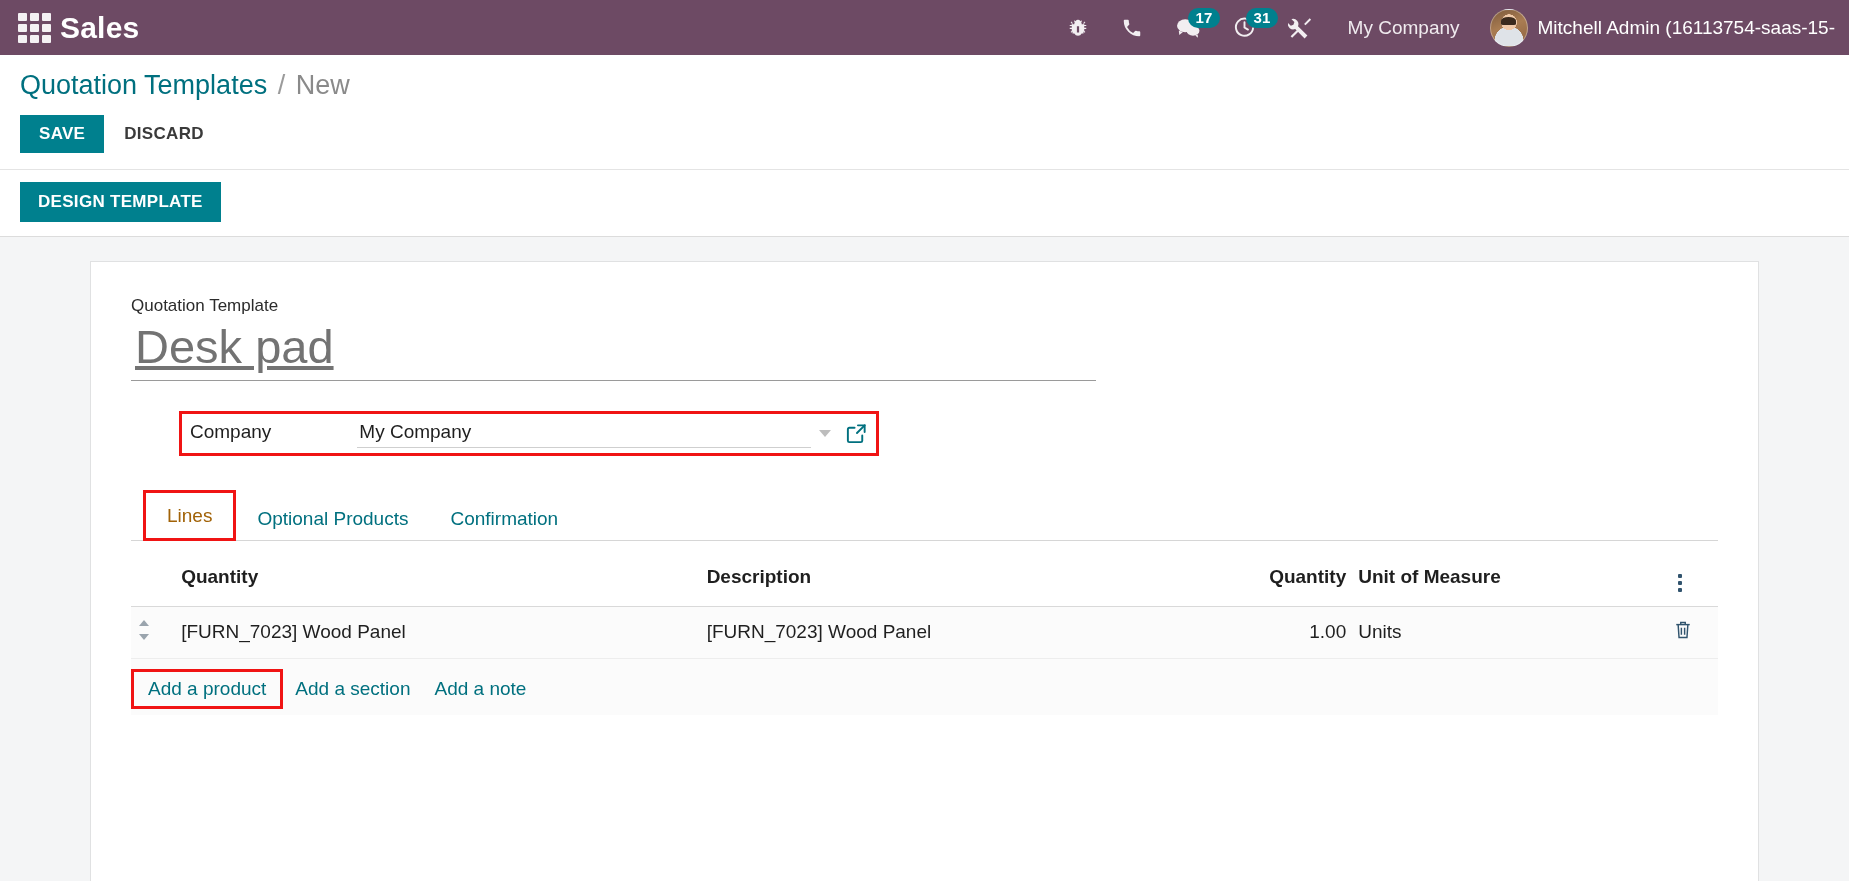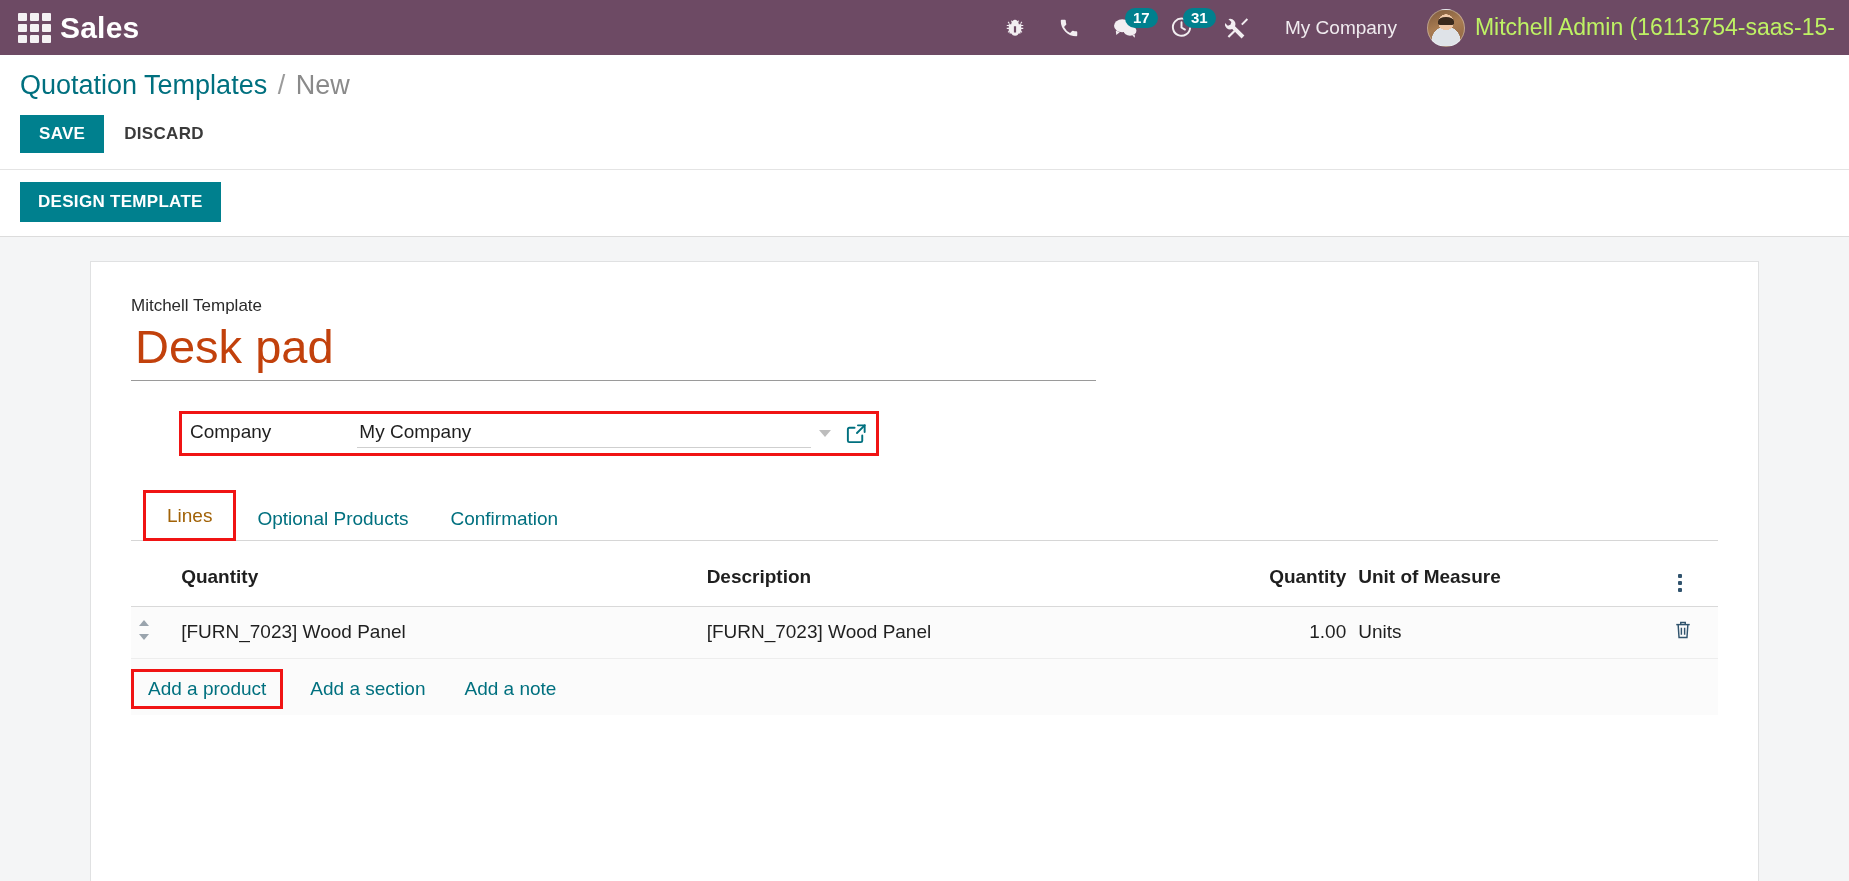--- a/index.html
+++ b/index.html
@@ -106,21 +106,21 @@
     overflow: hidden;
   }
   .avatar::after {
     content: "";
     position: absolute;
     left: 28%; top: 22%;
     width: 44%; height: 22%;
     background: #3b2a1d;
     border-radius: 50% 50% 14% 14%;
   }
-  .user-name { font-size: 23px; color: #bef264; }
+  .user-name { font-size: 19px; color: #ffffff; }
 
   
   .control-panel {
     background: #ffffff;
     border-bottom: 1px solid #e4e4e4;
     padding: 14px 0 6px 0;
   }
   .breadcrumb {
     font-size: 27px;
     padding: 0 20px;
@@ -186,29 +186,30 @@
     padding: 34px 40px 10px 40px;
     min-height: 700px;
   }
   .field-label-small {
     font-size: 17px;
     color: #2b2b2b;
     margin-bottom: 4px;
   }
   .title-input {
     font-size: 47px;
-    color: #c2410c;
+    color: #737373;
     border: none;
     border-bottom: 1px solid #9a9a9a;
     width: 965px;
     padding: 0 4px 6px 4px;
     outline: none;
     font-family: inherit;
     background: transparent;
     line-height: 1.15;
+    text-decoration: underline;
   }
 
   
   .group-row {
     display: flex;
     margin-top: 30px;
     gap: 0;
   }
   .group-col { width: 50%; }
   .group-col.right { padding-left: 48px; }
@@ -327,21 +328,21 @@
     gap: 3px;
     cursor: pointer;
     padding: 2px 4px;
   }
   .dots-v i { width: 4px; height: 4px; background: #31546e; display: block; border-radius: 1px; }
   .trash { cursor: pointer; display: inline-flex; }
 
   .add-row {
     display: flex;
     align-items: center;
-    gap: 15px;
+    gap: 0;
     padding: 10px 0 6px 0;
     background: #fbfbfb;
   }
   .add-link {
     font-size: 19px;
     color: #00707f;
     cursor: pointer;
     padding: 6px 12px;
   }
   .add-hl { border: 3px solid #f01414; padding: 0 2px; }
@@ -436,21 +437,21 @@
   </div>
 </div>
 
 <div class="stat-bar">
   <button class="btn-design">DESIGN TEMPLATE</button>
 </div>
 
 <div class="sheet-wrap">
   <div class="sheet">
 
-    <div class="field-label-small">Mitchell Template</div>
+    <div class="field-label-small">Quotation Template</div>
     <input class="title-input" value="Desk pad" style="">
 
     <div class="group-row">
 
 
       <div class="group-col right">
         <div class="hl hl-box">
           <div class="fld">
             <span class="fld-label">Company</span>
             <input class="inp-line inp-company" value="My Company" style="">

